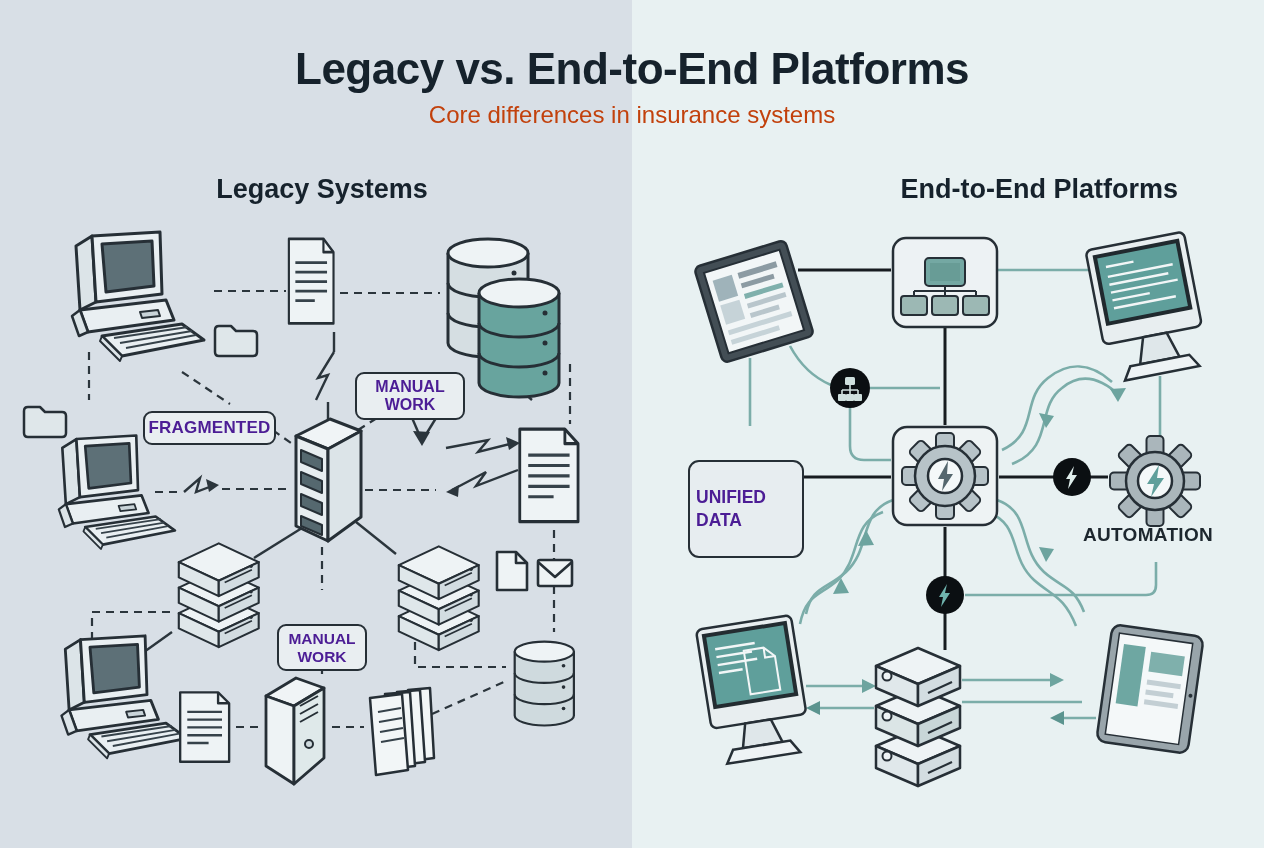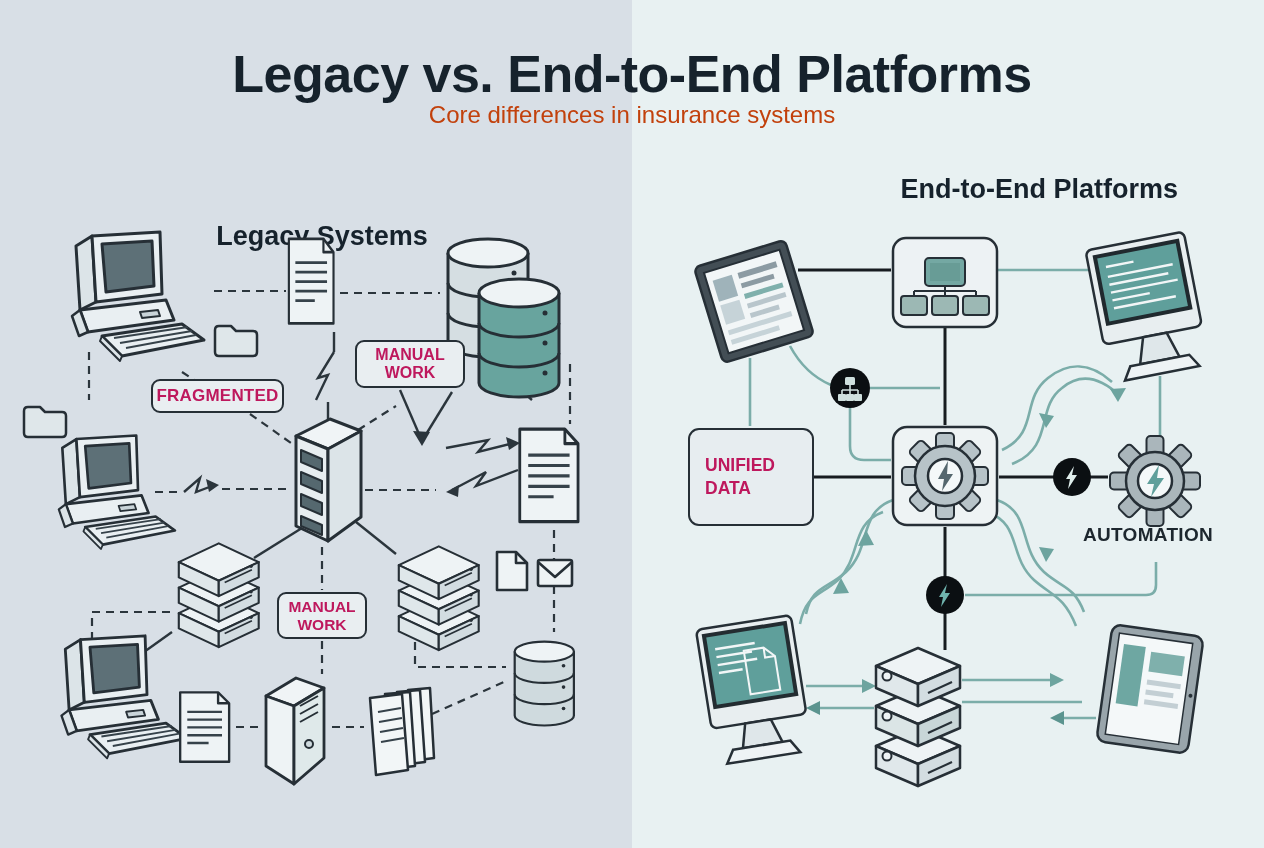--- a/index.html
+++ b/index.html
@@ -1,32 +1,32 @@
 <!DOCTYPE html>
 <html><head>
 <meta charset="utf-8">
 <style>
   html,body{margin:0;padding:0;background:#cfd8de;}
   .canvas{position:relative;width:1264px;height:848px;overflow:hidden;
           font-family:"Liberation Sans",sans-serif;}
   .bg-left{position:absolute;left:0;top:0;width:632px;height:848px;background:#d8dfe6;}
   .bg-right{position:absolute;left:632px;top:0;width:632px;height:848px;background:#e8f1f2;}
   .txt{position:absolute;color:#16222c;}
-  .title{left:0;right:0;top:44px;text-align:center;font-size:52px;font-weight:700;letter-spacing:-.5px;}
+  .title{left:0;right:0;top:44px;text-align:center;font-size:44px;font-weight:700;letter-spacing:-.5px;}
   .subtitle{left:0;right:0;top:101px;text-align:center;font-size:24px;font-weight:400;color:#c2410c;}
-  .heading-left{left:92px;width:460px;top:174px;text-align:center;font-size:27px;font-weight:700;margin-top:47px;}
+  .heading-left{left:92px;width:460px;top:174px;text-align:center;font-size:27px;font-weight:700;}
   .heading-right{left:712px;width:466px;top:174px;text-align:right;font-size:27px;font-weight:700;}
-  .lbl{position:absolute;border:2.5px solid #262f36;background:#e9eef1;color:#be185d;
+  .lbl{position:absolute;border:2.5px solid #262f36;background:#e9eef1;color:#4c1d95;
        border-radius:9px;font-weight:700;display:flex;align-items:center;justify-content:center;
-       text-align:center;box-sizing:border-box;}
-  .lbl-fragmented{left:151px;top:379px;width:133px;height:34px;font-size:17px;letter-spacing:.2px;}
+       text-align:center;box-sizing:border-box;margin-top:32px;}
+  .lbl-fragmented{left:143px;top:379px;width:133px;height:34px;font-size:17px;letter-spacing:.2px;}
   .lbl-mw1{left:355px;top:340px;width:110px;height:48px;font-size:16px;line-height:1.15;padding:2px 14px;}
   .lbl-mw2{left:277px;top:592px;width:90px;height:47px;font-size:15.5px;line-height:1.15;padding:2px 8px;}
-  .lbl-unified{left:688px;top:428px;width:126px;height:98px;font-size:17.5px;line-height:1.3;
-       border-radius:11px;justify-content:flex-start;text-align:left;padding:4px 6px 4px 15px;background:#e7edf0;}
+  .lbl-unified{left:688px;top:428px;width:116px;height:98px;font-size:17.5px;line-height:1.3;
+       border-radius:11px;justify-content:flex-start;text-align:left;padding:4px 6px 4px 6px;background:#e7edf0;}
   .lbl-automation{position:absolute;left:1083px;top:524px;width:148px;
        font-size:19px;font-weight:700;color:#1d272e;letter-spacing:.3px;}
   svg.layer{position:absolute;left:0;top:0;}
 </style>
 </head>
 <body>
 
 <div class="canvas">
   <div class="bg-left"></div>
   <div class="bg-right"></div>

